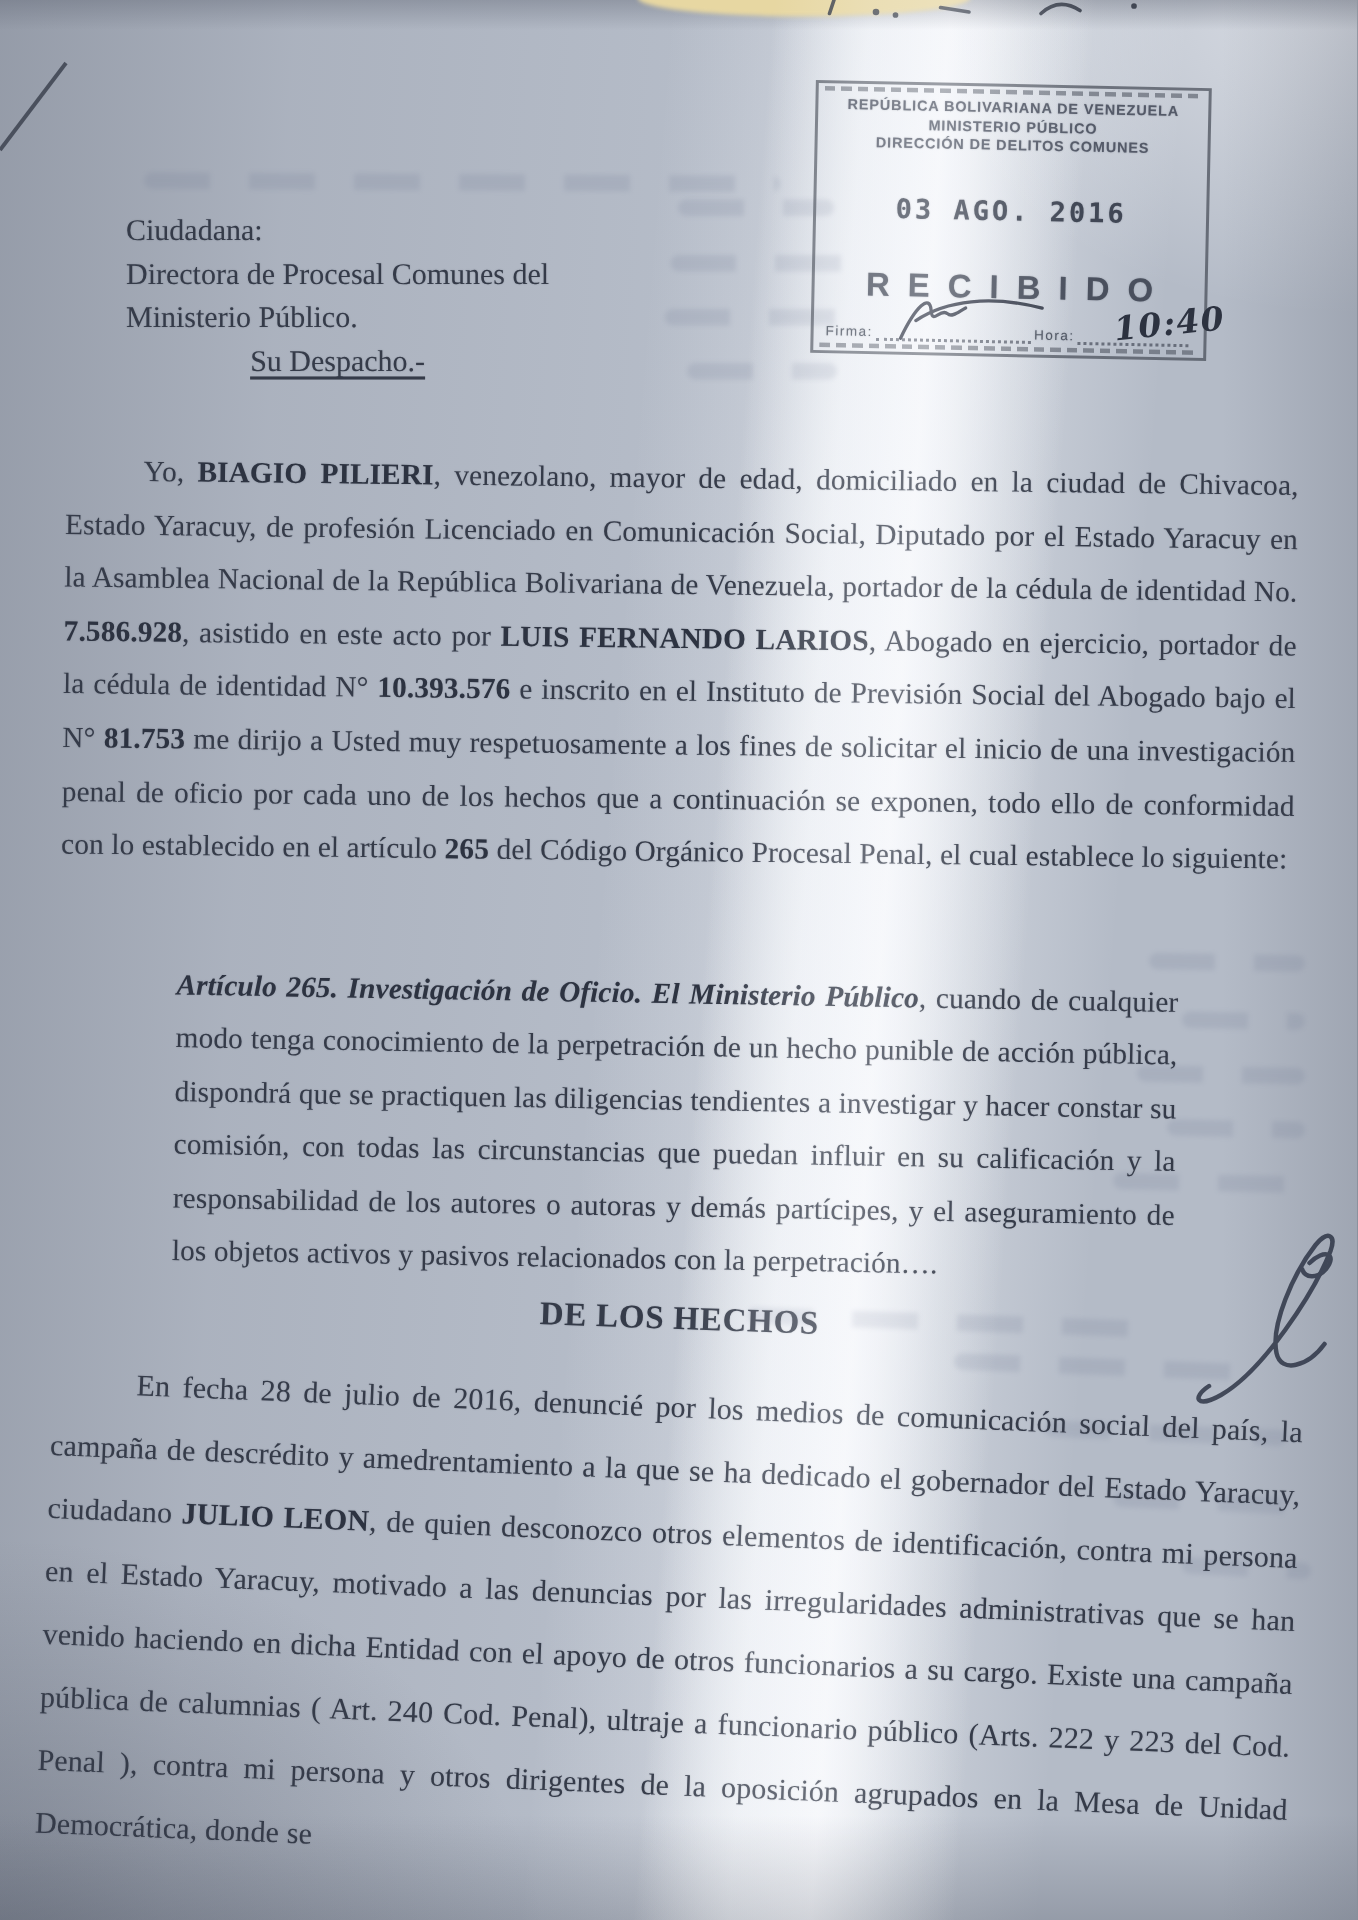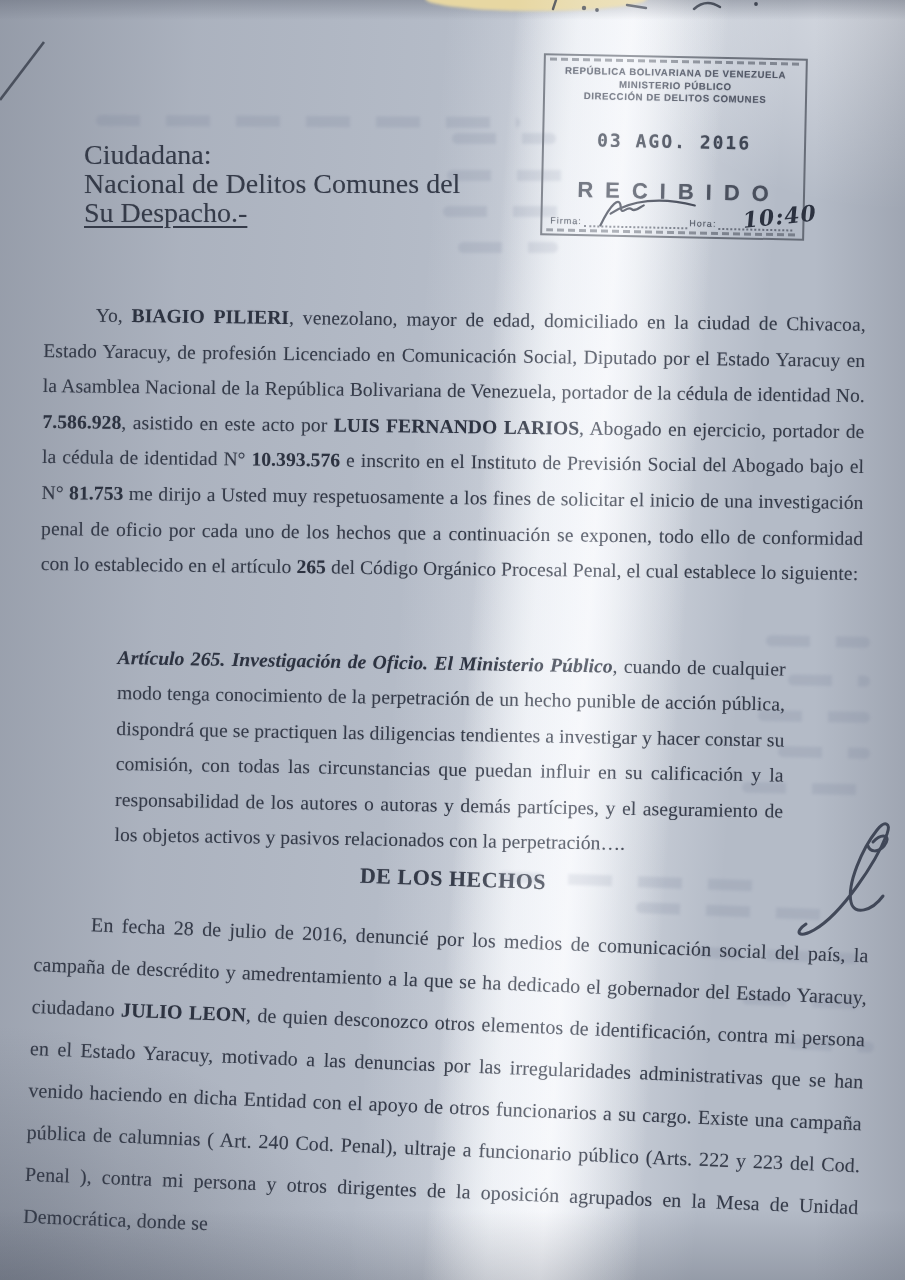--- a/index.html
+++ b/index.html
@@ -23,23 +23,23 @@
   .beige{position:absolute;left:425px;top:-14px;width:222px;height:25px;background:#e7d7a2;border-radius:50%;filter:blur(1.5px);}
 
   
   .ghost{position:absolute;height:11px;border-radius:6px;opacity:.16;filter:blur(1.8px);
     background:repeating-linear-gradient(90deg,#6b7590 0 44px,transparent 44px 70px);}
 
   
   .doc-text{position:absolute;color:#353b49;text-shadow:0 0 1px rgba(53,59,73,.3);z-index:5;}
   .doc-text b{color:#2d3341;}
   .para{margin:0;text-align:justify;letter-spacing:.1px;}
-  .addressee{left:84px;top:140px;font-size:28px;line-height:29px;}
+  .addressee{left:84px;top:140px;font-size:20px;line-height:29px;}
   .addressee .bold{font-weight:bold;letter-spacing:.3px;}
-  .underl{text-decoration:underline;text-decoration-thickness:1.5px;text-underline-offset:4px;}
+  .underl{text-decoration:underline;text-decoration-thickness:1.5px;text-underline-offset:4px;text-align:center;}
   .p1{left:44px;top:297px;width:822px;font-size:19.5px;line-height:35.6px;text-indent:52px;transform:rotate(.7deg);transform-origin:top left;}
   .quote{left:118px;top:640px;width:668px;font-size:19.5px;line-height:35.4px;transform:rotate(1deg);transform-origin:top left;}
   .quote .lead{font-style:italic;}
   .heading{left:36px;top:866px;width:834px;text-align:center;font-weight:bold;font-size:22px;letter-spacing:.5px;transform:rotate(2deg);}
   .p2{left:36px;top:901px;width:834px;font-size:20px;line-height:42px;text-indent:56px;transform:rotate(2.3deg);transform-origin:top left;}
 
   
   .stamp{position:absolute;left:542px;top:56px;width:260px;height:178px;z-index:6;
     border:2.5px solid rgba(70,76,88,.72);transform:rotate(1.2deg);
     font-family:"Liberation Sans",sans-serif;color:rgba(74,80,94,.88);
@@ -124,21 +124,22 @@
       <g stroke="#2e3443" stroke-width="2.2" fill="none" stroke-linecap="round" opacity=".9">
         <path d="M6 34 C16 12 25 4 26 15 C27 25 32 13 37 17 C40 20 45 15 49 13"></path>
         <path d="M16 22 C36 8 66 4 100 12"></path>
       </g>
     </svg>
     <div class="hora-value">10:40</div>
   </div>
 
   <div class="doc-text addressee">
     <div>Ciudadana:</div>
-    <div>Nacional de Delitos Comunes del</div>
+    <div>Directora de Procesal Comunes del</div>
+    <div>Ministerio Público.</div>
     <div class="underl">Su Despacho.-</div>
   </div>
 
   <p class="doc-text para p1"><span>Yo, </span><b>BIAGIO PILIERI</b><span>, venezolano, mayor de edad, domiciliado en la ciudad de Chivacoa,  Estado Yaracuy,  de profesión Licenciado en Comunicación Social, Diputado por el Estado Yaracuy en la Asamblea Nacional de la República Bolivariana de Venezuela, portador de la cédula de identidad No. </span><b>7.586.928</b><span>,   asistido en este acto por </span><b>LUIS FERNANDO LARIOS</b><span>, Abogado en ejercicio, portador de la cédula de identidad N° </span><b>10.393.576</b><span> e inscrito en el Instituto de Previsión Social del Abogado bajo el N°  </span><b>81.753</b><span> me dirijo a Usted muy respetuosamente a los fines de solicitar el inicio de una investigación penal de oficio por cada uno de los hechos que a continuación  se exponen, todo ello de conformidad con lo establecido en el artículo </span><b>265</b><span> del Código Orgánico Procesal Penal, el cual establece lo siguiente:</span></p>
 
   <p class="doc-text para quote"><b class="lead">Artículo 265. Investigación de Oficio. El Ministerio Público</b><span>, cuando de cualquier modo tenga conocimiento de la perpetración de un hecho punible de acción pública, dispondrá que se practiquen las diligencias tendientes a investigar y hacer constar su comisión, con todas las circunstancias que puedan influir en su calificación y la responsabilidad de los autores o autoras y demás partícipes, y el aseguramiento de los objetos activos y pasivos relacionados con la perpetración….</span></p>
 
   <div class="doc-text heading">DE LOS HECHOS</div>
 
   <p class="doc-text para p2"><span>En fecha 28 de julio de 2016, denuncié por los medios de comunicación social del país,  la campaña de descrédito y amedrentamiento a la que se ha dedicado el gobernador del Estado Yaracuy, ciudadano </span><b>JULIO LEON</b><span>, de quien desconozco otros elementos de identificación, contra mi persona en el Estado Yaracuy,  motivado a las denuncias por las irregularidades administrativas que se han venido haciendo en dicha Entidad con el apoyo de otros funcionarios a su cargo. Existe una campaña pública de calumnias ( Art. 240 Cod. Penal),  ultraje a funcionario público (Arts. 222 y 223 del Cod. Penal ),  contra mi persona y otros dirigentes de la oposición agrupados en la Mesa de Unidad Democrática,  donde se</span></p>

